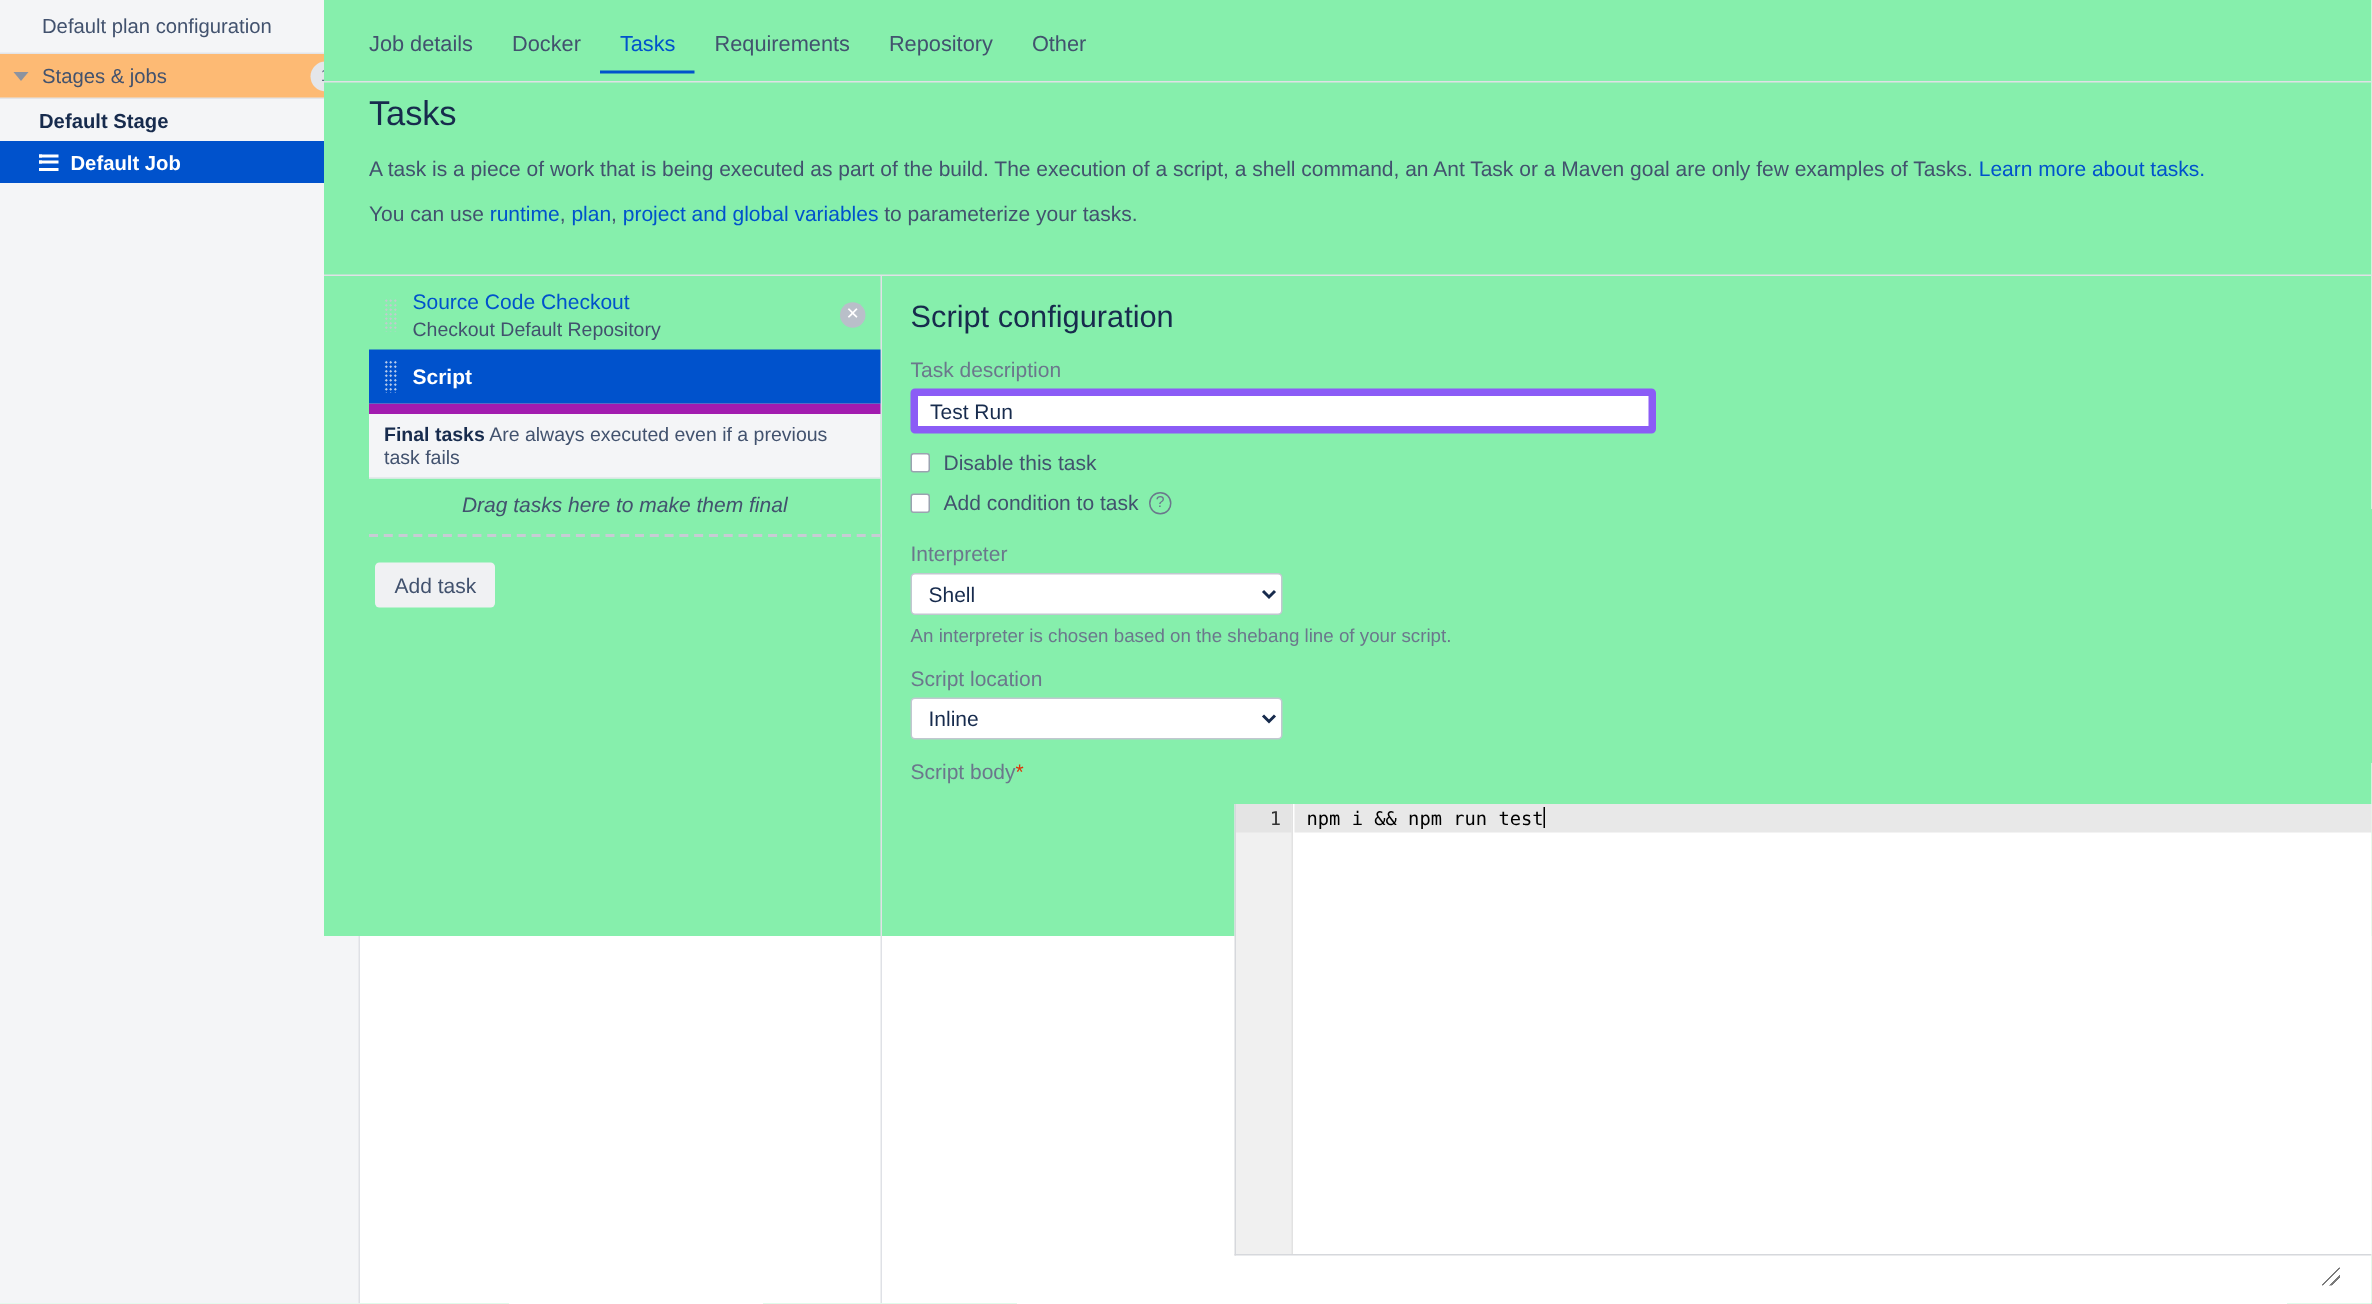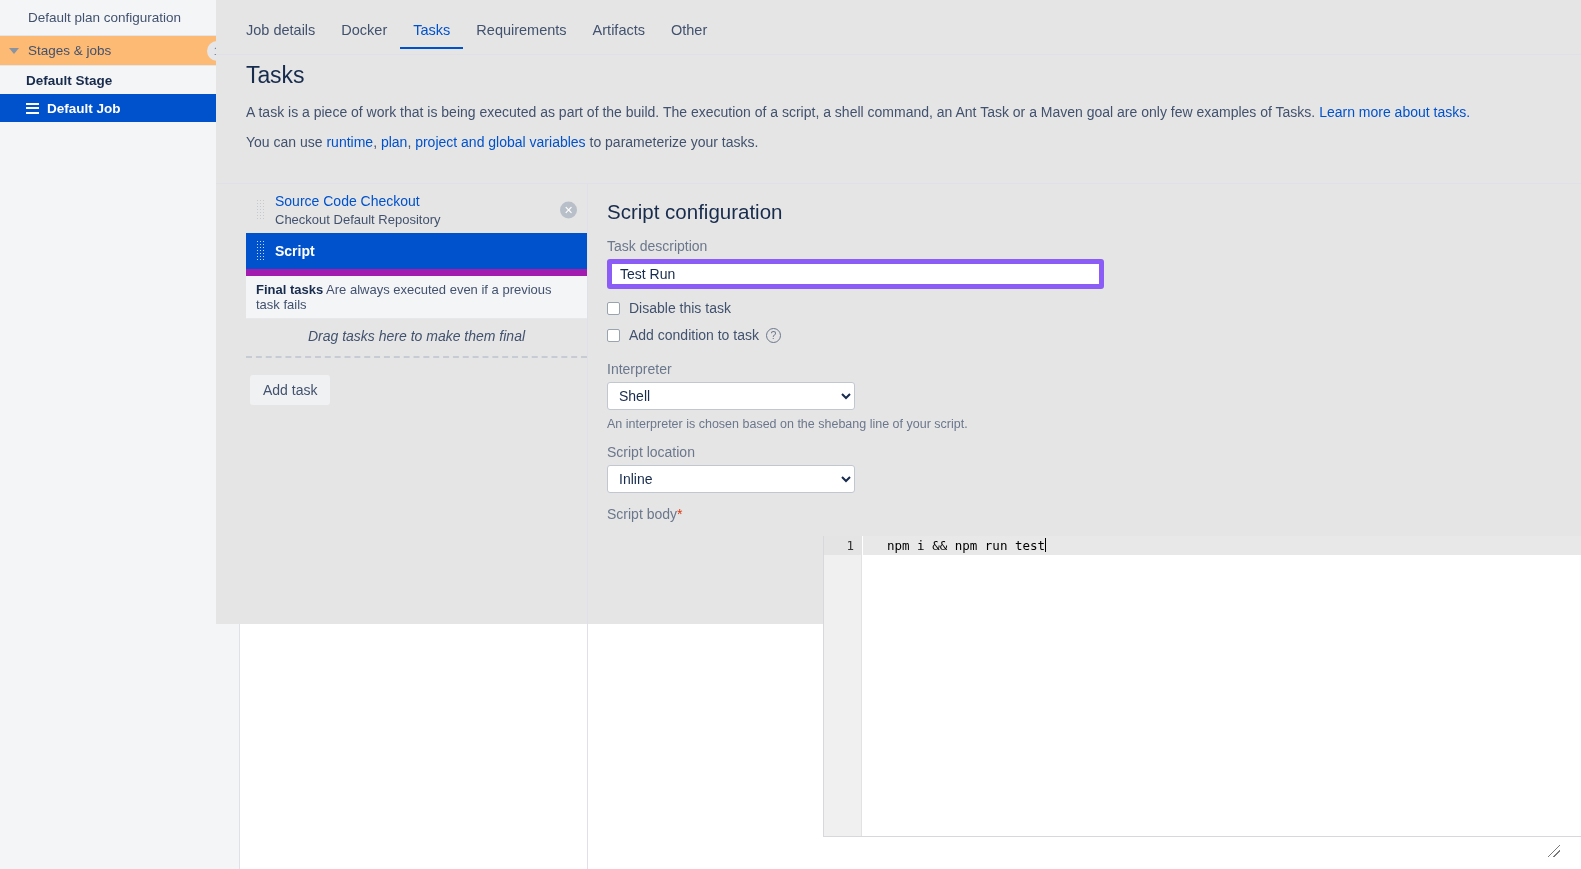--- a/index.html
+++ b/index.html
@@ -97,21 +97,21 @@
   }
   .job-icon i::before{
     content:''; position:absolute; left:0; top:0;
     width:2px; height:2px; background:#fff;
   }
 
   
   #main {
     position: absolute; left: 216px; top: 0;
     width: 1365px; height: 624px;
-    background: #e5e5e5;
+    background: #86efac;
   }
 
   
   #tabs {
     position: absolute; left: 0; top: 22px;
     height: 32px;
     display: flex; align-items: flex-start;
     padding-left: 30px;
     gap: 0px;
   }
@@ -340,21 +340,21 @@
   #code-area {
     position: absolute; left: 39px; top: 0;
     right: 0; height: 301px;
   }
   #active-line {
     position: absolute; left: 0; top: 0;
     width: 100%; height: 19px;
     background: #e8e8e8;
   }
   #code-line {
-    position: absolute; left: 24px; top: 0;
+    position: absolute; left: 8px; top: 0;
     height: 19px; line-height: 19px;
     font-family: "DejaVu Sans Mono", monospace;
     font-size: 12.5px;
     color: #000000;
     white-space: pre;
   }
   #caret {
     display: inline-block;
     width: 1px; height: 14px;
     background: #000;
@@ -397,21 +397,21 @@
     </div>
   </div>
 
   <div id="main">
 
     <div id="tabs">
       <div class="tab">Job details</div>
       <div class="tab">Docker</div>
       <div class="tab active">Tasks</div>
       <div class="tab">Requirements</div>
-      <div class="tab">Artifacts</div>
+      <div class="tab">Repository</div>
       <div class="tab">Other</div>
     </div>
     <div id="tabs-rule"></div>
 
     <div id="page-title">Tasks</div>
 
     <div class="intro" id="intro1">
       <span>A task is a piece of work that is being executed as part of the build. The execution of a script, a shell command, an Ant Task or a Maven goal are only few examples of Tasks.</span>
       <a class="lnk">Learn more about tasks.</a>
     </div>

